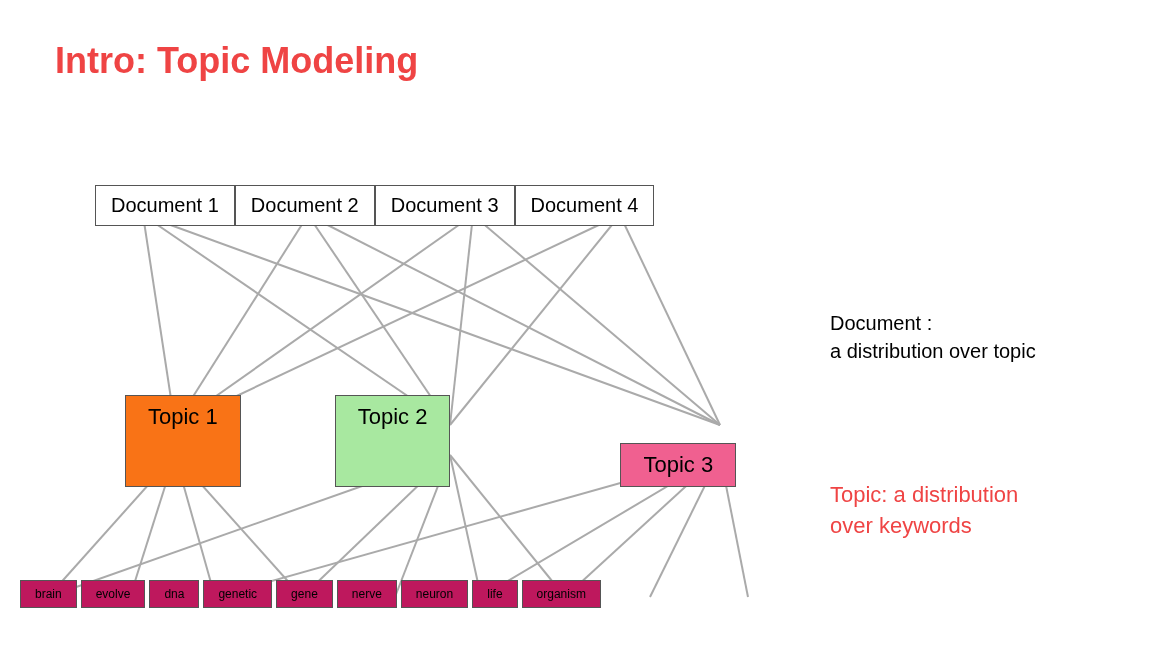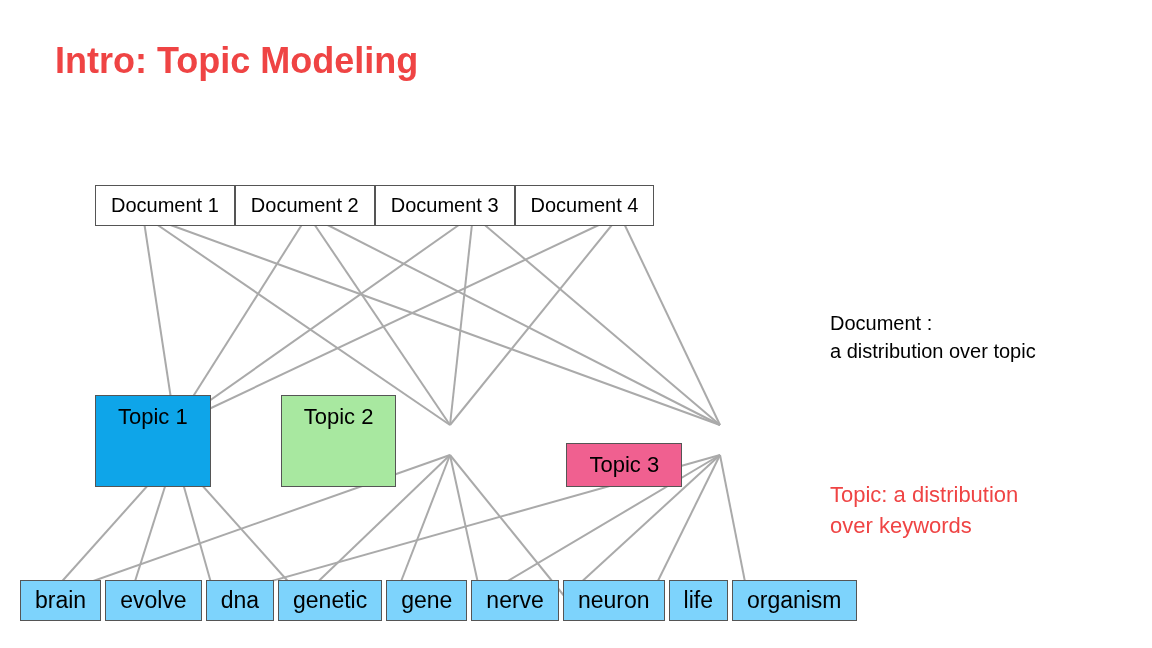--- a/index.html
+++ b/index.html
@@ -42,36 +42,36 @@
       gap: 0;
     }
     .topic-box {
       border: 1.5px solid #555;
       padding: 8px 22px;
       font-size: 22px;
       font-weight: normal;
       color: #000;
       white-space: nowrap;
     }
-    .topic1 { background: #0ea5e9; }
-    .topic2 { background: #a8e8a0; margin-left: 70px; }
+    .topic1 { background: #f97316; margin-left: 30px; }
+    .topic2 { background: #a8e8a0; margin-left: 94px; }
     .topic3 { background: #f06090; margin-left: 170px; margin-top: 48px; }
     .keyword-row {
       position: absolute;
       top: 580px;
       left: 20px;
       display: flex;
       gap: 0;
     }
     .kw-box {
       border: 1.5px solid #555;
       padding: 6px 14px;
-      font-size: 23px;
+      font-size: 12px;
       color: #000;
-      background: #7dd3fc;
+      background: #be185d;
       white-space: nowrap;
       margin-left: 4px;
     }
     .kw-box:first-child { margin-left: 0; }
     .annotation-doc {
       position: absolute;
       top: 309px;
       left: 830px;
       font-size: 20px;
       color: #000;

